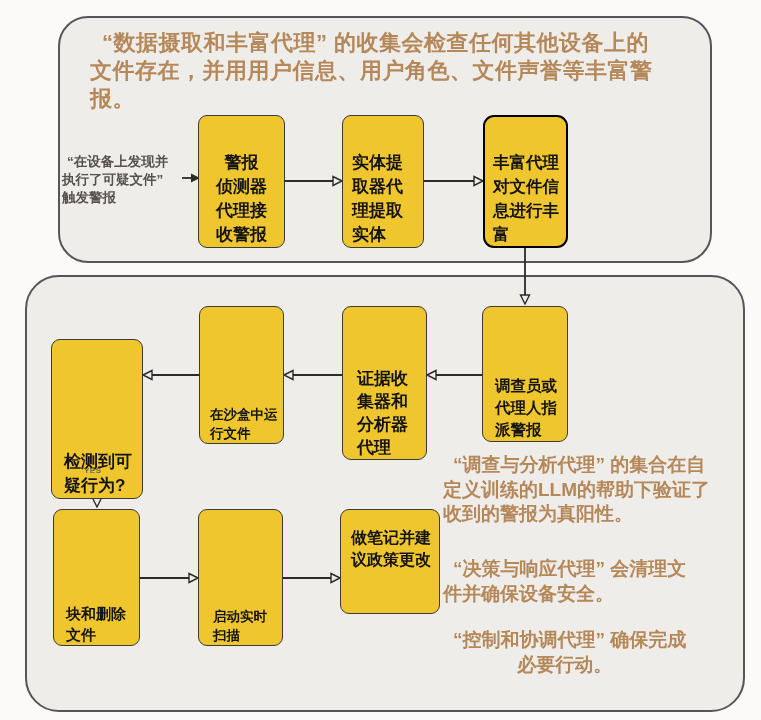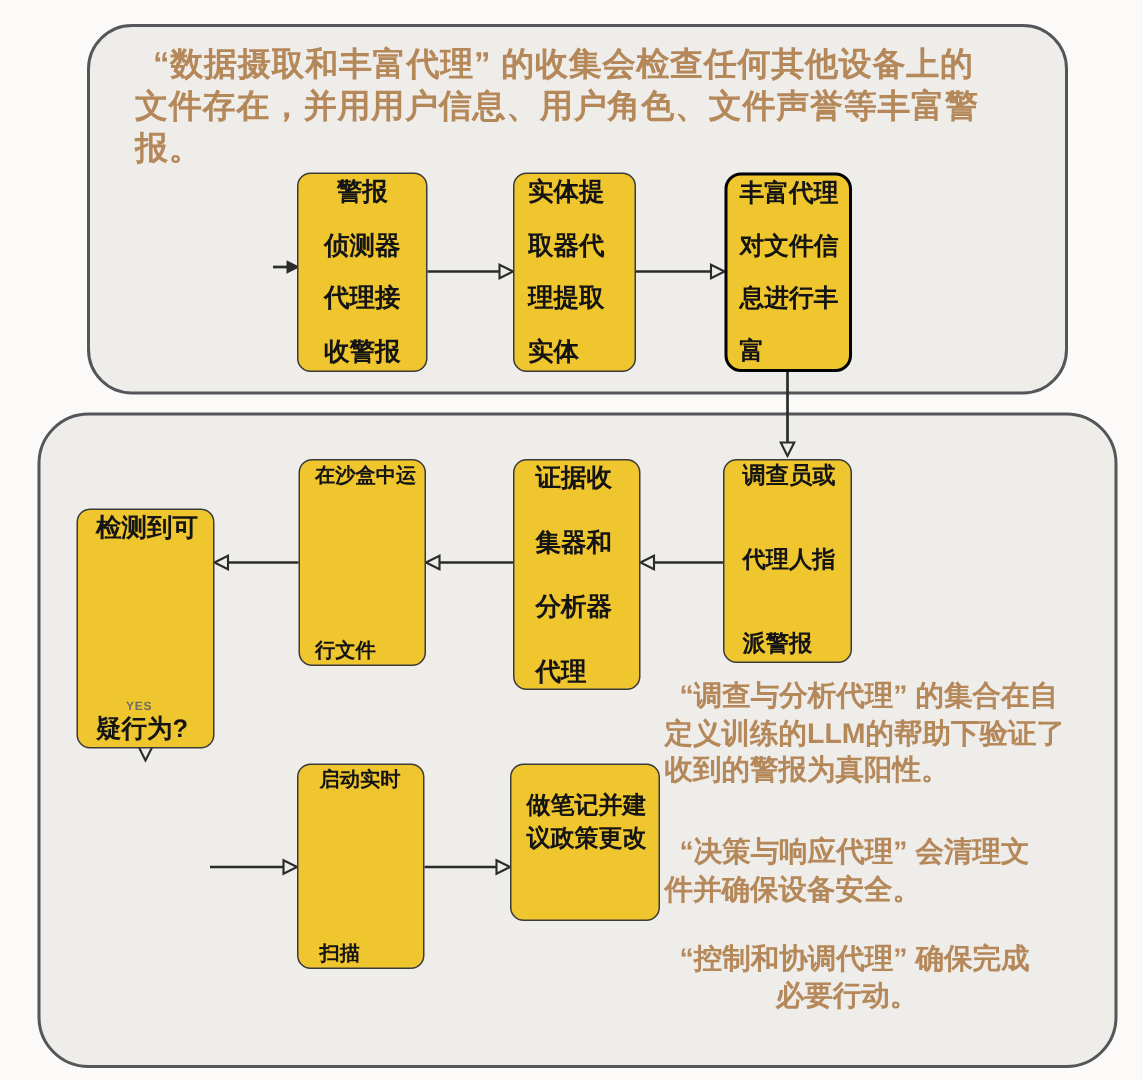--- a/index.html
+++ b/index.html
@@ -29,21 +29,21 @@
     position:absolute;left:62px;top:153px;font-size:13.5px;line-height:18px;
     font-weight:bold;color:var(--annotation-text,#57514b);
   }
   #trigger-note .tl:first-child{padding-left:5px;}
 
   .box{
     position:absolute;
     background:var(--box-fill,#f0c62f);
     border:1.6px solid var(--box-border,#3a3a38);
     border-radius:9px;
-    display:flex;flex-direction:column;justify-content:space-between;
+    display:flex;flex-direction:column;justify-content:flex-end;
     font-weight:bold;color:var(--box-text,#141414);
     box-sizing:border-box;
   }
   .box .tl{white-space:nowrap;}
   .highlight{border:2.6px solid var(--highlight-border,#000000);border-radius:2px;}
 
   
   #box-alert   {left:198px;top:115px;width:87px;height:133px;font-size:17px;line-height:24px;text-align:center;}
   #box-entity  {left:342px;top:115px;width:82px;height:133px;font-size:17px;line-height:24px;padding-left:9px;}
   #box-enrich  {left:483px;top:115px;width:85px;height:133px;font-size:16.5px;line-height:24px;padding-left:8px;border-radius:11px;}
@@ -125,20 +125,25 @@
       <polygon class="head-open" points="340,578 331,573.5 331,582.5"></polygon>
     </g>
   </svg>
 
   <div id="intro" class="para indent-first">
       <div class="tl">“数据摄取和丰富代理” 的收集会检查任何其他设备上的</div>
       <div class="tl">文件存在，并用用户信息、用户角色、文件声誉等丰富警</div>
       <div class="tl">报。</div>
     </div>
 
+  <div id="trigger-note">
+      <div class="tl">“在设备上发现并</div>
+      <div class="tl">执行了可疑文件”</div>
+      <div class="tl">触发警报</div>
+    </div>
 
   <div id="box-alert" class="box">
       <div class="tl">警报</div>
       <div class="tl">侦测器</div>
       <div class="tl">代理接</div>
       <div class="tl">收警报</div>
     </div>
 
   <div id="box-entity" class="box">
       <div class="tl">实体提</div>
@@ -170,20 +175,24 @@
       <div class="tl">分析器</div>
       <div class="tl">代理</div>
     </div>
 
   <div id="box-assign" class="box">
       <div class="tl">调查员或</div>
       <div class="tl">代理人指</div>
       <div class="tl">派警报</div>
     </div>
 
+  <div id="box-block" class="box">
+      <div class="tl">块和删除</div>
+      <div class="tl">文件</div>
+    </div>
 
   <div id="box-scan" class="box">
       <div class="tl">启动实时</div>
       <div class="tl">扫描</div>
     </div>
 
   <div id="box-notes" class="box">
       <div class="tl">做笔记并建</div>
       <div class="tl">议政策更改</div>
     </div>

